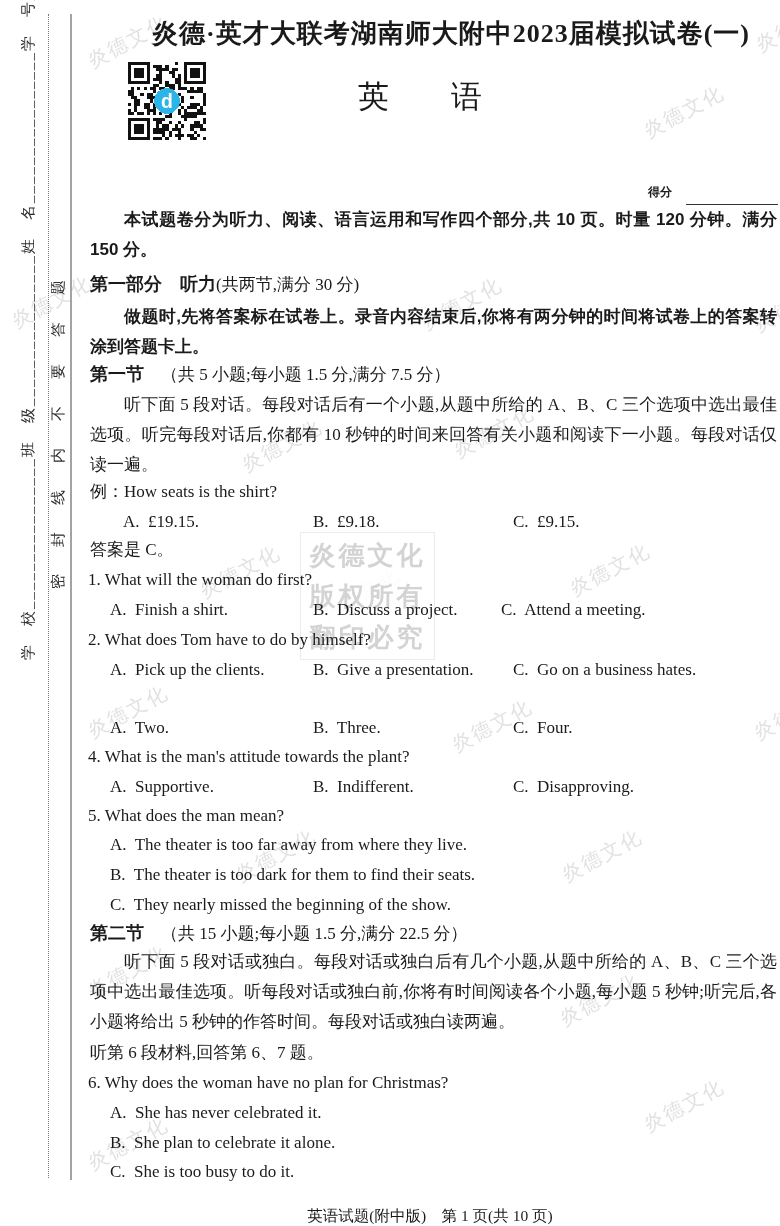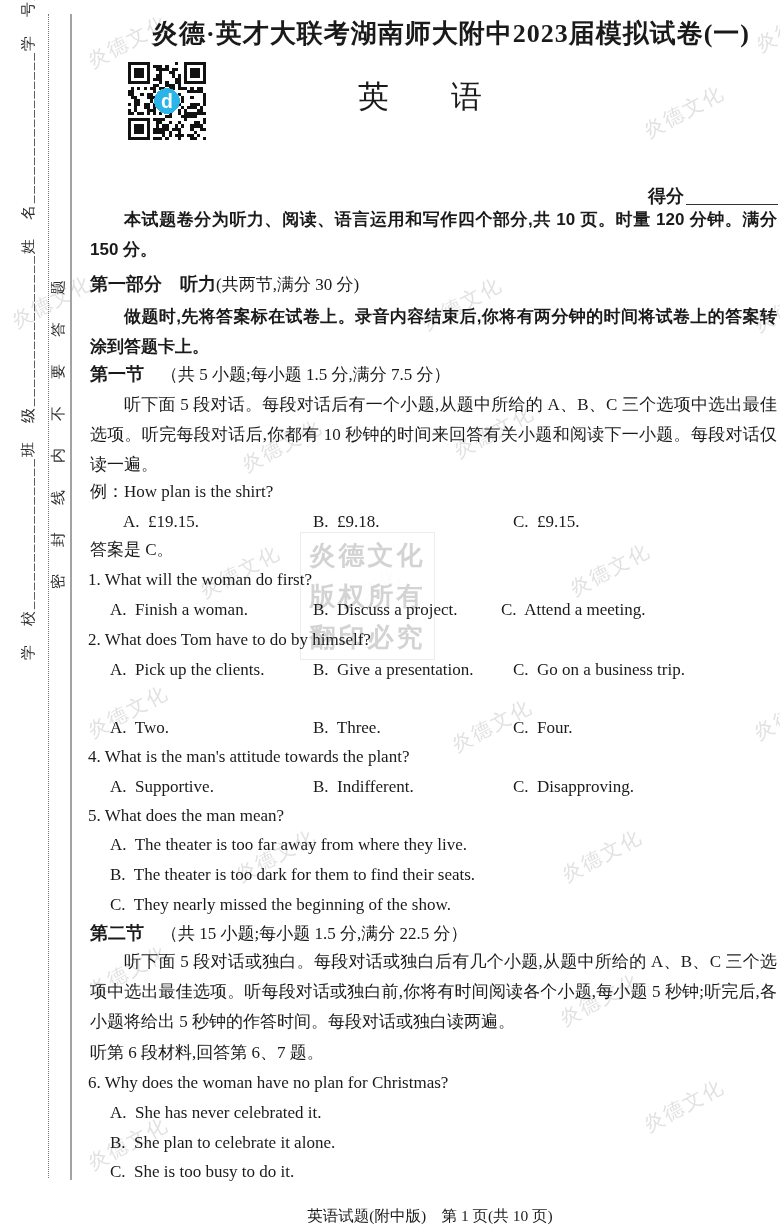--- a/index.html
+++ b/index.html
@@ -43,21 +43,21 @@
   .exam-title{
     position:absolute;left:90px;top:16px;width:660px;text-align:right;z-index:2;
     font-size:26px;font-weight:bold;letter-spacing:1px;white-space:nowrap;
   }
   .subject-title{
     position:absolute;left:90px;top:76px;width:660px;text-align:center;z-index:2;
     font-size:31px;font-weight:normal;white-space:pre;
   }
   .qr{position:absolute;left:128px;top:62px;width:78px;height:78px;z-index:2;}
   .score-label{
-    position:absolute;left:648px;top:184px;z-index:2;font-size:18px;font-weight:bold;
+    position:absolute;left:648px;top:184px;z-index:2;font-size:12px;font-weight:bold;
     font-family:"Liberation Sans","DejaVu Sans",sans-serif;
   }
   .score-line{position:absolute;left:686px;top:185px;width:92px;height:19px;border-bottom:1.5px solid #333;z-index:2;}
 
   
   .t{position:absolute;z-index:2;font-size:17px;line-height:22px;white-space:pre;}
   .par{position:absolute;z-index:2;font-size:17px;line-height:30px;width:687px;left:90px;
        text-align:justify;text-indent:2em;white-space:normal;}
   .hei{font-family:"Liberation Sans","DejaVu Sans",sans-serif;font-weight:bold;}
   .kai{font-family:"Liberation Serif","DejaVu Serif",serif;font-weight:normal;}
@@ -323,35 +323,35 @@
   <div class="par hei" style="top:205px">本试题卷分为听力、阅读、语言运用和写作四个部分,共 10 页。时量 120 分钟。满分 150 分。</div>
 
   <div class="hrow" style="top:273px"><span class="hei">第一部分　听力</span><span class="hnote kai">(共两节,满分 30 分)</span></div>
 
   <div class="par hei" style="top:302px">做题时,先将答案标在试卷上。录音内容结束后,你将有两分钟的时间将试卷上的答案转涂到答题卡上。</div>
 
   <div class="hrow" style="top:363px"><span class="hei">第一节</span><span class="hnote kai">　（共 5 小题;每小题 1.5 分,满分 7.5 分）</span></div>
 
   <div class="par" style="top:390px">听下面 5 段对话。每段对话后有一个小题,从题中所给的 A、B、C 三个选项中选出最佳选项。听完每段对话后,你都有 10 秒钟的时间来回答有关小题和阅读下一小题。每段对话仅读一遍。</div>
 
-  <div class="t" style="left:90px;top:481px">例：How plan is the shirt?</div>
+  <div class="t" style="left:90px;top:481px">例：How seats is the shirt?</div>
   <div class="opt" style="left:123px;top:511px">A.  £19.15.</div>
   <div class="opt" style="left:313px;top:511px">B.  £9.18.</div>
   <div class="opt" style="left:513px;top:511px">C.  £9.15.</div>
   <div class="t" style="left:90px;top:539px">答案是 C。</div>
 
   <div class="t" style="left:88px;top:569px">1. What will the woman do first?</div>
-  <div class="opt" style="left:110px;top:599px">A.  Finish a woman.</div>
+  <div class="opt" style="left:110px;top:599px">A.  Finish a shirt.</div>
   <div class="opt" style="left:313px;top:599px">B.  Discuss a project.</div>
   <div class="opt" style="left:501px;top:599px">C.  Attend a meeting.</div>
 
   <div class="t" style="left:88px;top:629px">2. What does Tom have to do by himself?</div>
   <div class="opt" style="left:110px;top:659px">A.  Pick up the clients.</div>
   <div class="opt" style="left:313px;top:659px">B.  Give a presentation.</div>
-  <div class="opt" style="left:513px;top:659px">C.  Go on a business trip.</div>
+  <div class="opt" style="left:513px;top:659px">C.  Go on a business hates.</div>
 
   <div class="opt" style="left:110px;top:717px">A.  Two.</div>
   <div class="opt" style="left:313px;top:717px">B.  Three.</div>
   <div class="opt" style="left:513px;top:717px">C.  Four.</div>
 
   <div class="t" style="left:88px;top:746px">4. What is the man's attitude towards the plant?</div>
   <div class="opt" style="left:110px;top:776px">A.  Supportive.</div>
   <div class="opt" style="left:313px;top:776px">B.  Indifferent.</div>
   <div class="opt" style="left:513px;top:776px">C.  Disapproving.</div>
 

